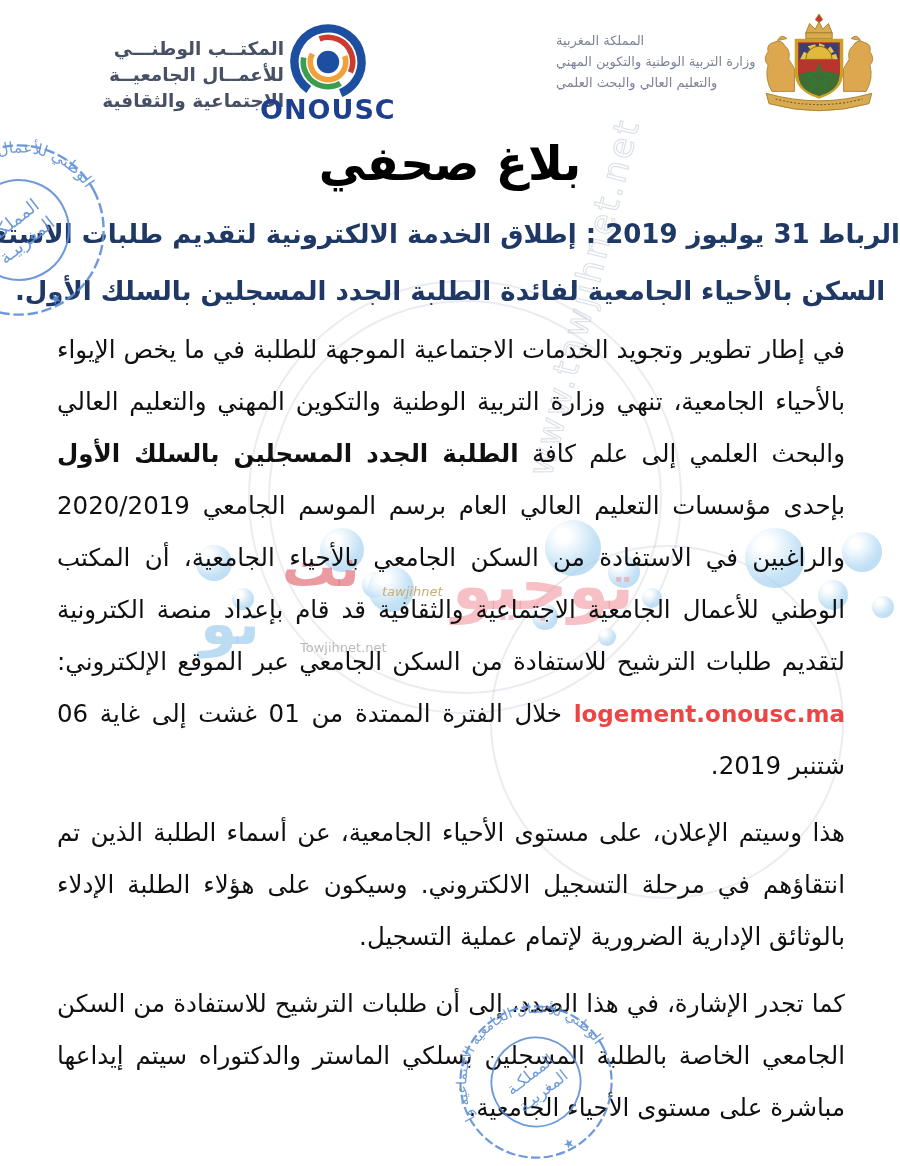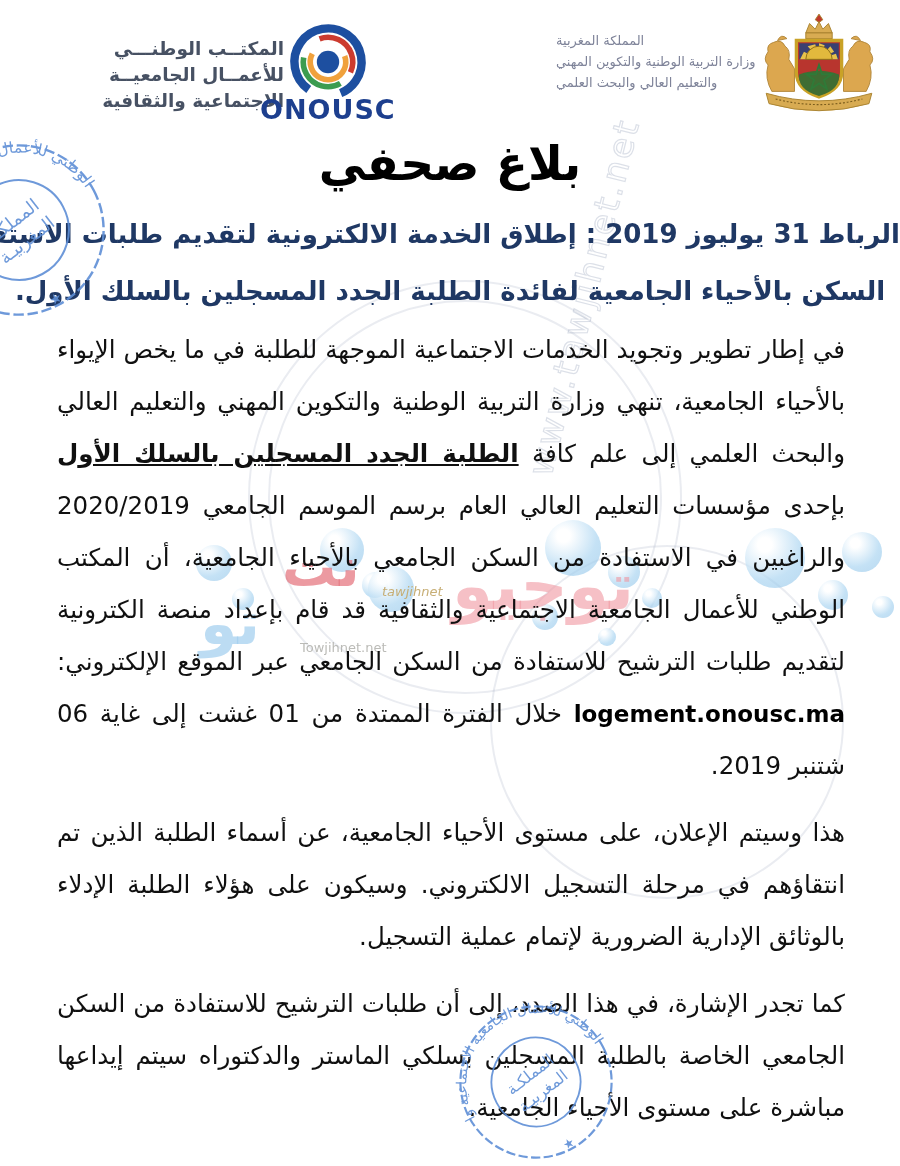--- a/index.html
+++ b/index.html
@@ -23,22 +23,22 @@
   
   .doc-title{position:absolute;top:136px;left:0;right:0;text-align:center;direction:rtl;
     font-size:47px;font-weight:bold;color:#000;}
   .heading{position:absolute;top:206px;left:0;right:0;text-align:center;direction:rtl;
     font-weight:bold;font-size:26px;line-height:57px;color:#1f3864;}
   .heading div{white-space:nowrap;}
   
   .body-text{position:absolute;top:324px;left:57px;right:55px;direction:rtl;text-align:justify;
     font-size:24.5px;line-height:52px;color:#101010;}
   .body-text p{margin:0 0 15px 0;}
-  .bold-u{font-weight:bold;text-decoration:underline;}
-  .site-link{color:#000000;font-weight:bold;direction:ltr;unicode-bidi:embed;font-size:23px;text-decoration:none;}
+  .bold-u{font-weight:bold;}
+  .site-link{color:#ef4444;font-weight:bold;direction:ltr;unicode-bidi:embed;font-size:23px;text-decoration:none;}
   
   .bubble{position:absolute;border-radius:50%;
     background:radial-gradient(circle at 33% 28%, rgba(255,255,255,.95) 12%, rgba(165,210,240,.65) 60%, rgba(125,185,228,.55) 100%);}
   .wm-word-pink{position:absolute;left:452px;top:548px;font-size:66px;font-weight:bold;
     color:rgba(240,150,160,.6);direction:rtl;text-align:center;}
   .wm-word-red{position:absolute;left:282px;top:536px;font-size:54px;font-weight:bold;
     color:rgba(226,100,110,.65);direction:rtl;}
   .wm-word-blue{position:absolute;left:200px;top:556px;font-size:60px;font-weight:bold;
     color:rgba(160,205,238,.7);direction:rtl;margin-top:32px;}
   .wm-small-tan{position:absolute;font-size:13px;font-style:italic;color:rgba(196,170,110,.95);}

